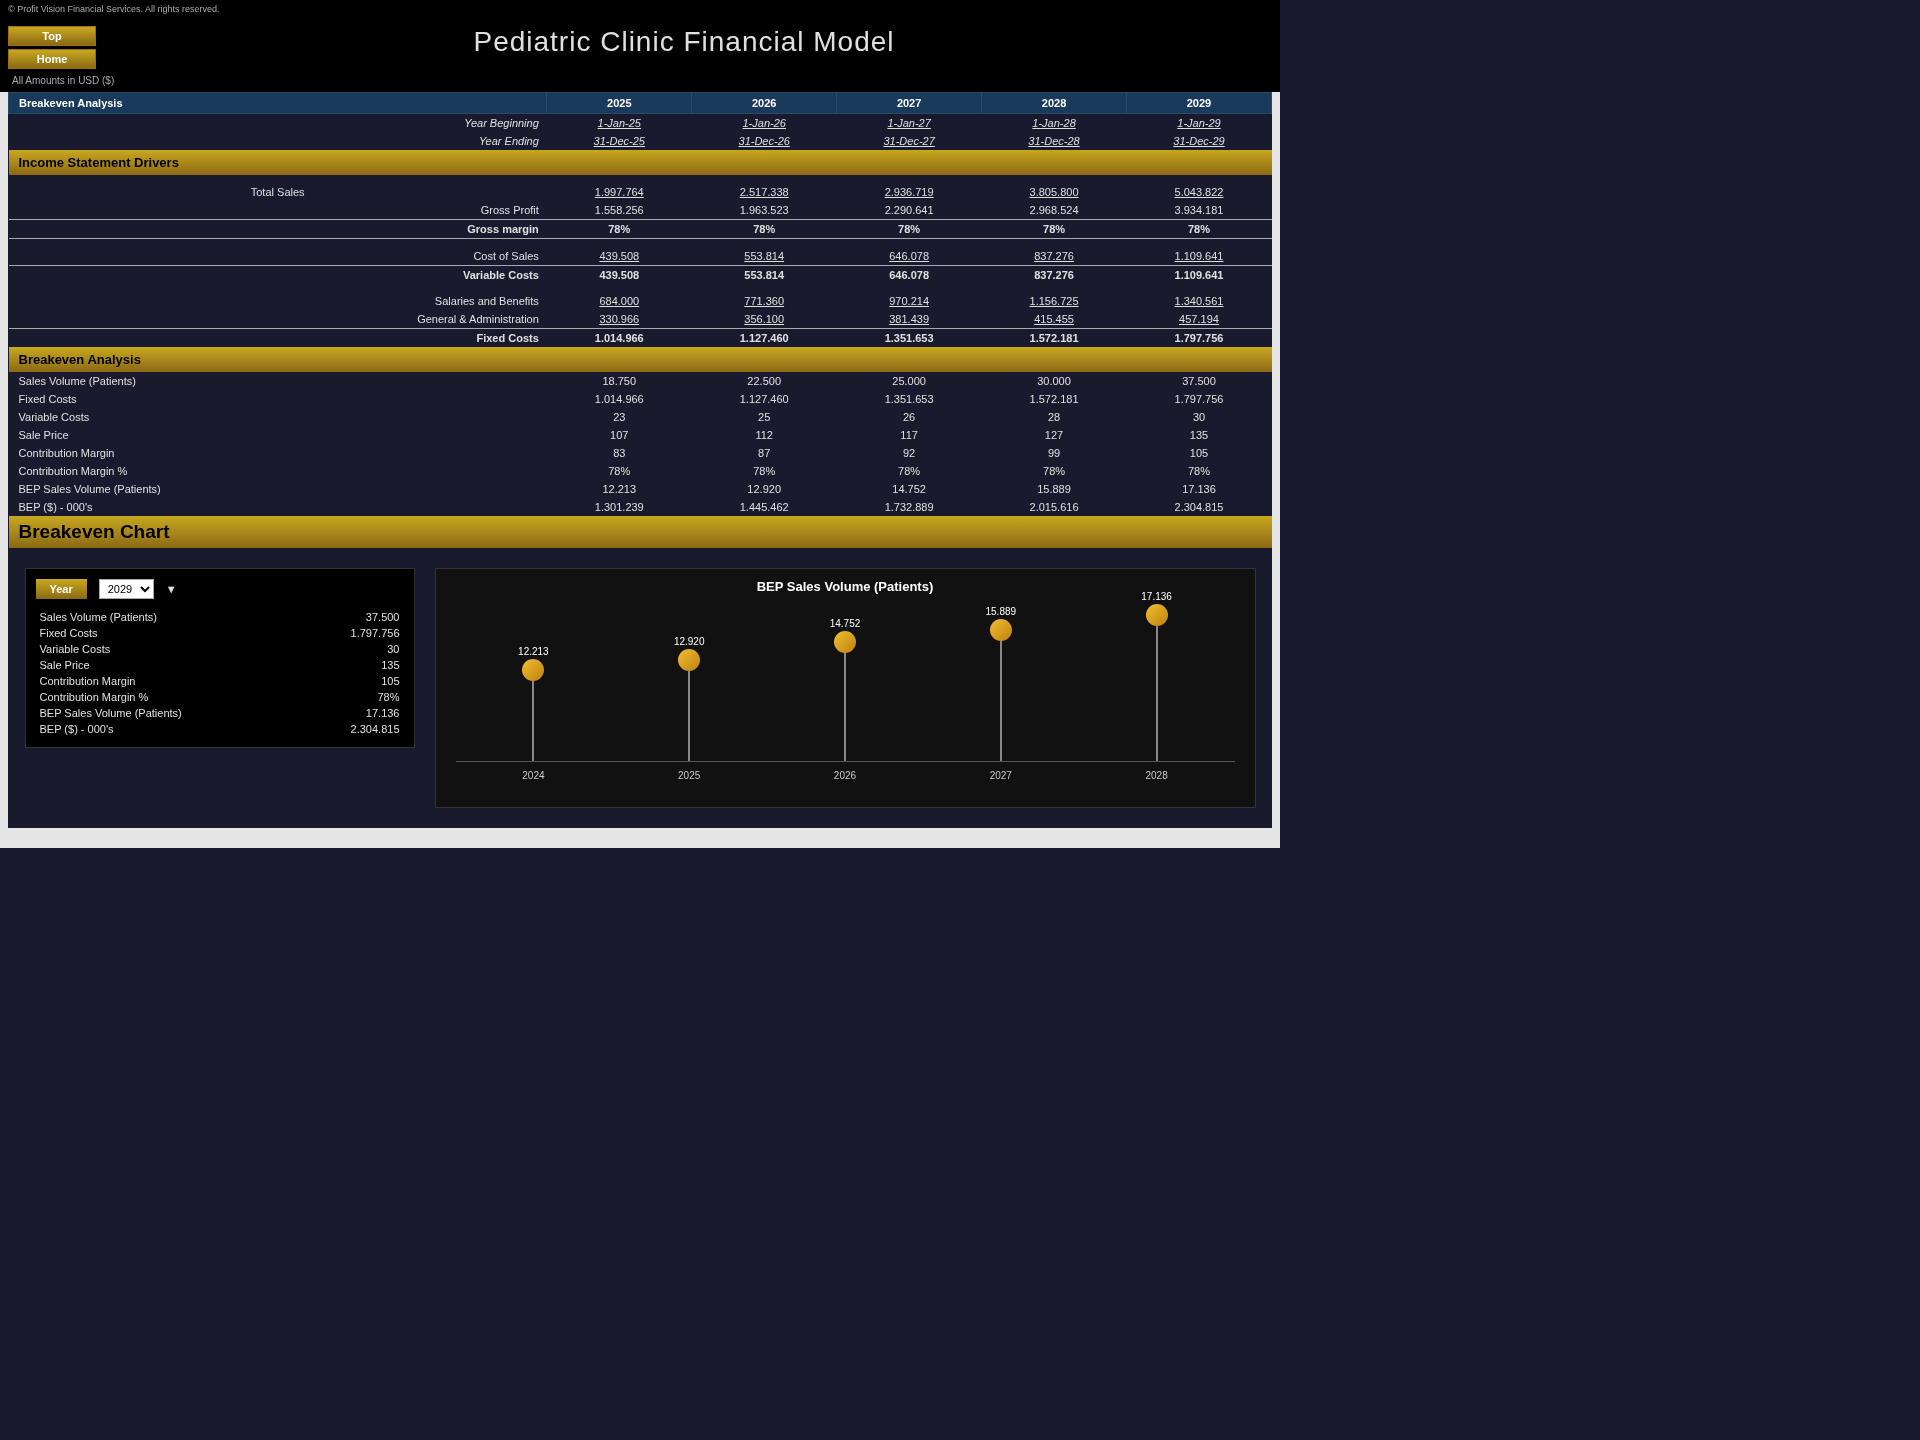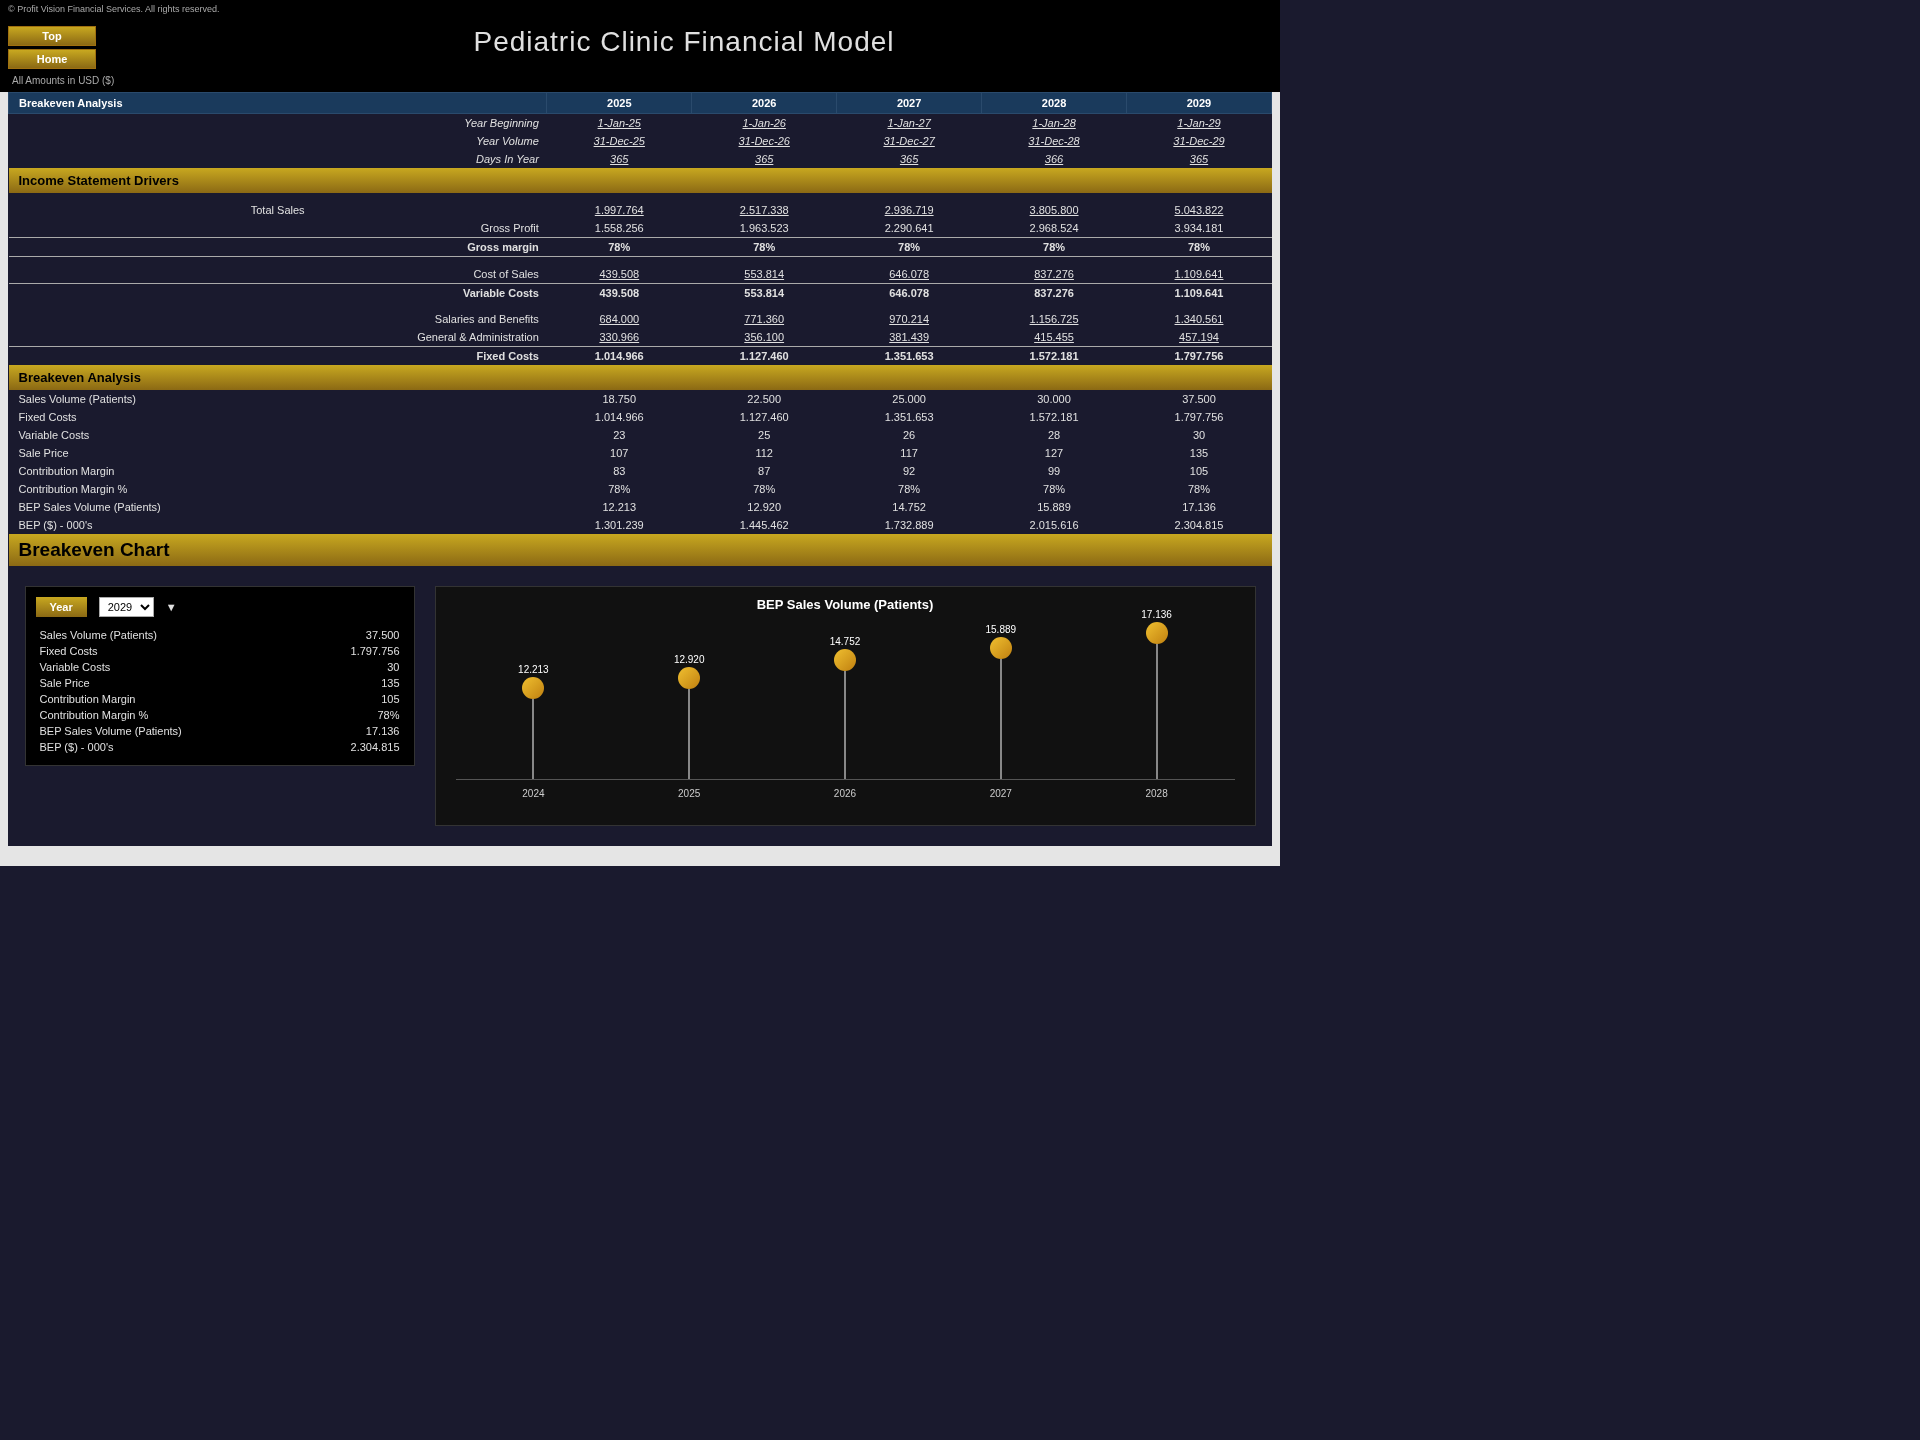--- a/index.html
+++ b/index.html
@@ -239,34 +239,26 @@
 
       <tr class="row-italic">
         <td class="label-col">Year Beginning</td>
         <td class="val-col val-green">1-Jan-25</td>
         <td class="val-col val-green">1-Jan-26</td>
         <td class="val-col val-green">1-Jan-27</td>
         <td class="val-col val-green">1-Jan-28</td>
         <td class="val-col val-green">1-Jan-29</td>
       </tr>
       <tr class="row-italic">
-        <td class="label-col">Year Volume</td>
+        <td class="label-col">Year Ending</td>
         <td class="val-col val-green">31-Dec-25</td>
         <td class="val-col val-green">31-Dec-26</td>
         <td class="val-col val-green">31-Dec-27</td>
         <td class="val-col val-green">31-Dec-28</td>
         <td class="val-col val-green">31-Dec-29</td>
-      </tr>
-      <tr class="row-italic">
-        <td class="label-col">Days In Year</td>
-        <td class="val-col val-green">365</td>
-        <td class="val-col val-green">365</td>
-        <td class="val-col val-green">365</td>
-        <td class="val-col val-green">366</td>
-        <td class="val-col val-green">365</td>
       </tr>
 
       <tr>
         <td colspan="6" style="background:linear-gradient(180deg,#c8a820 0%,#8b6914 100%); color:#000; font-weight:bold; font-size:13px; padding:5px 10px;">
           <span>Income Statement Drivers</span>
         </td>
       </tr>
 
       <tr class="spacer-row">
           <td colspan="6"></td>

